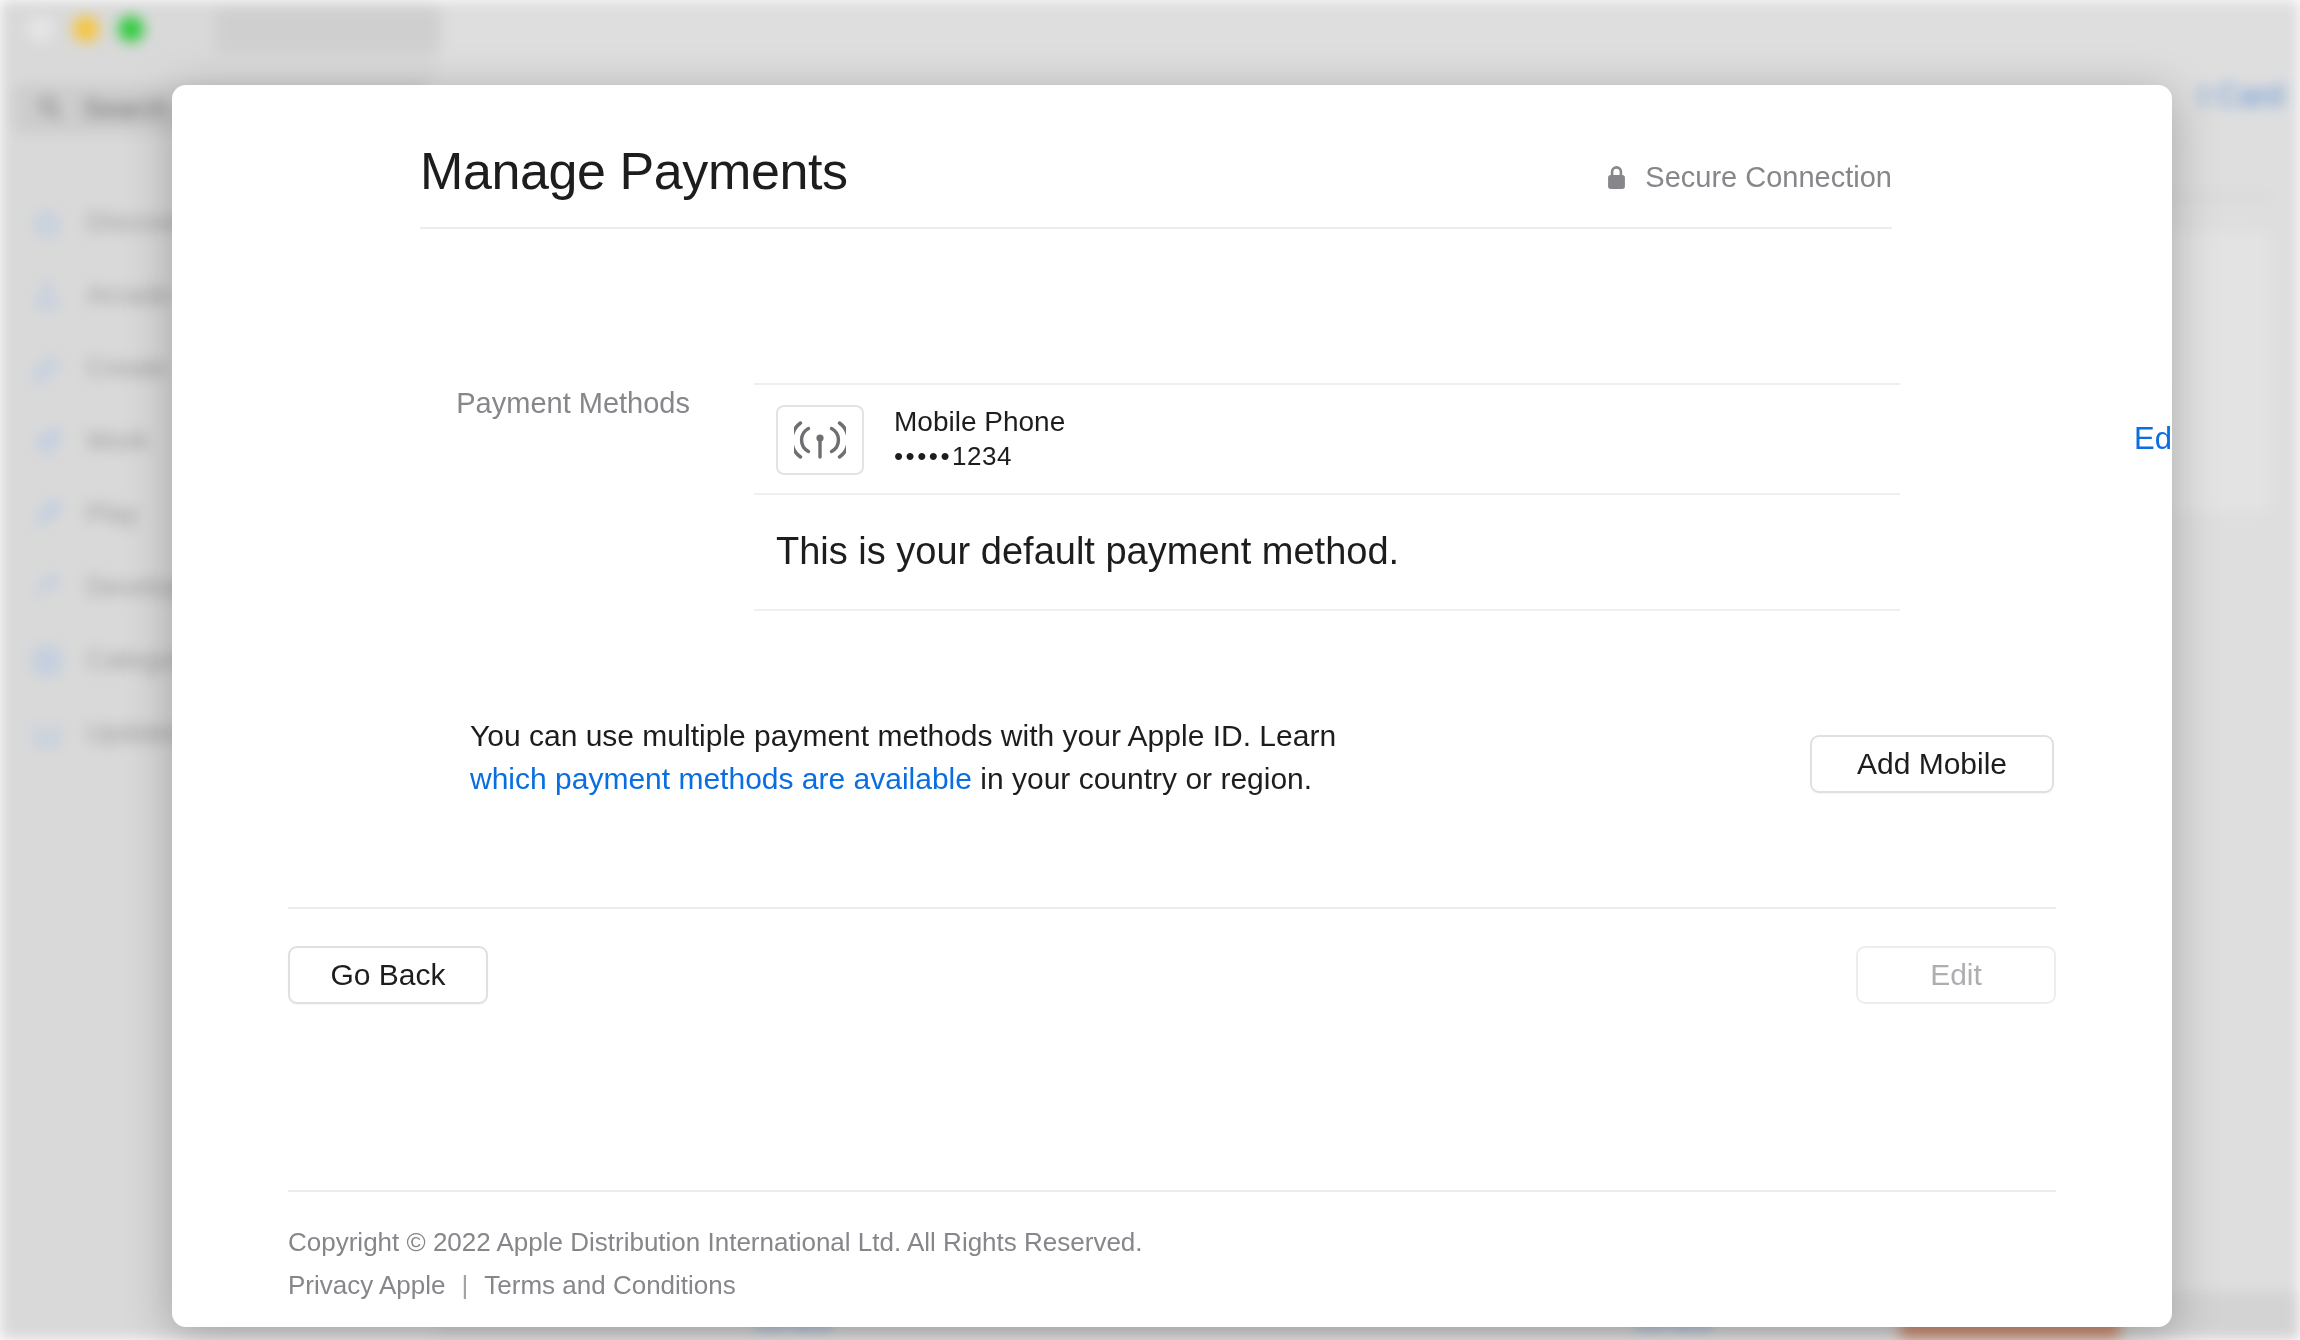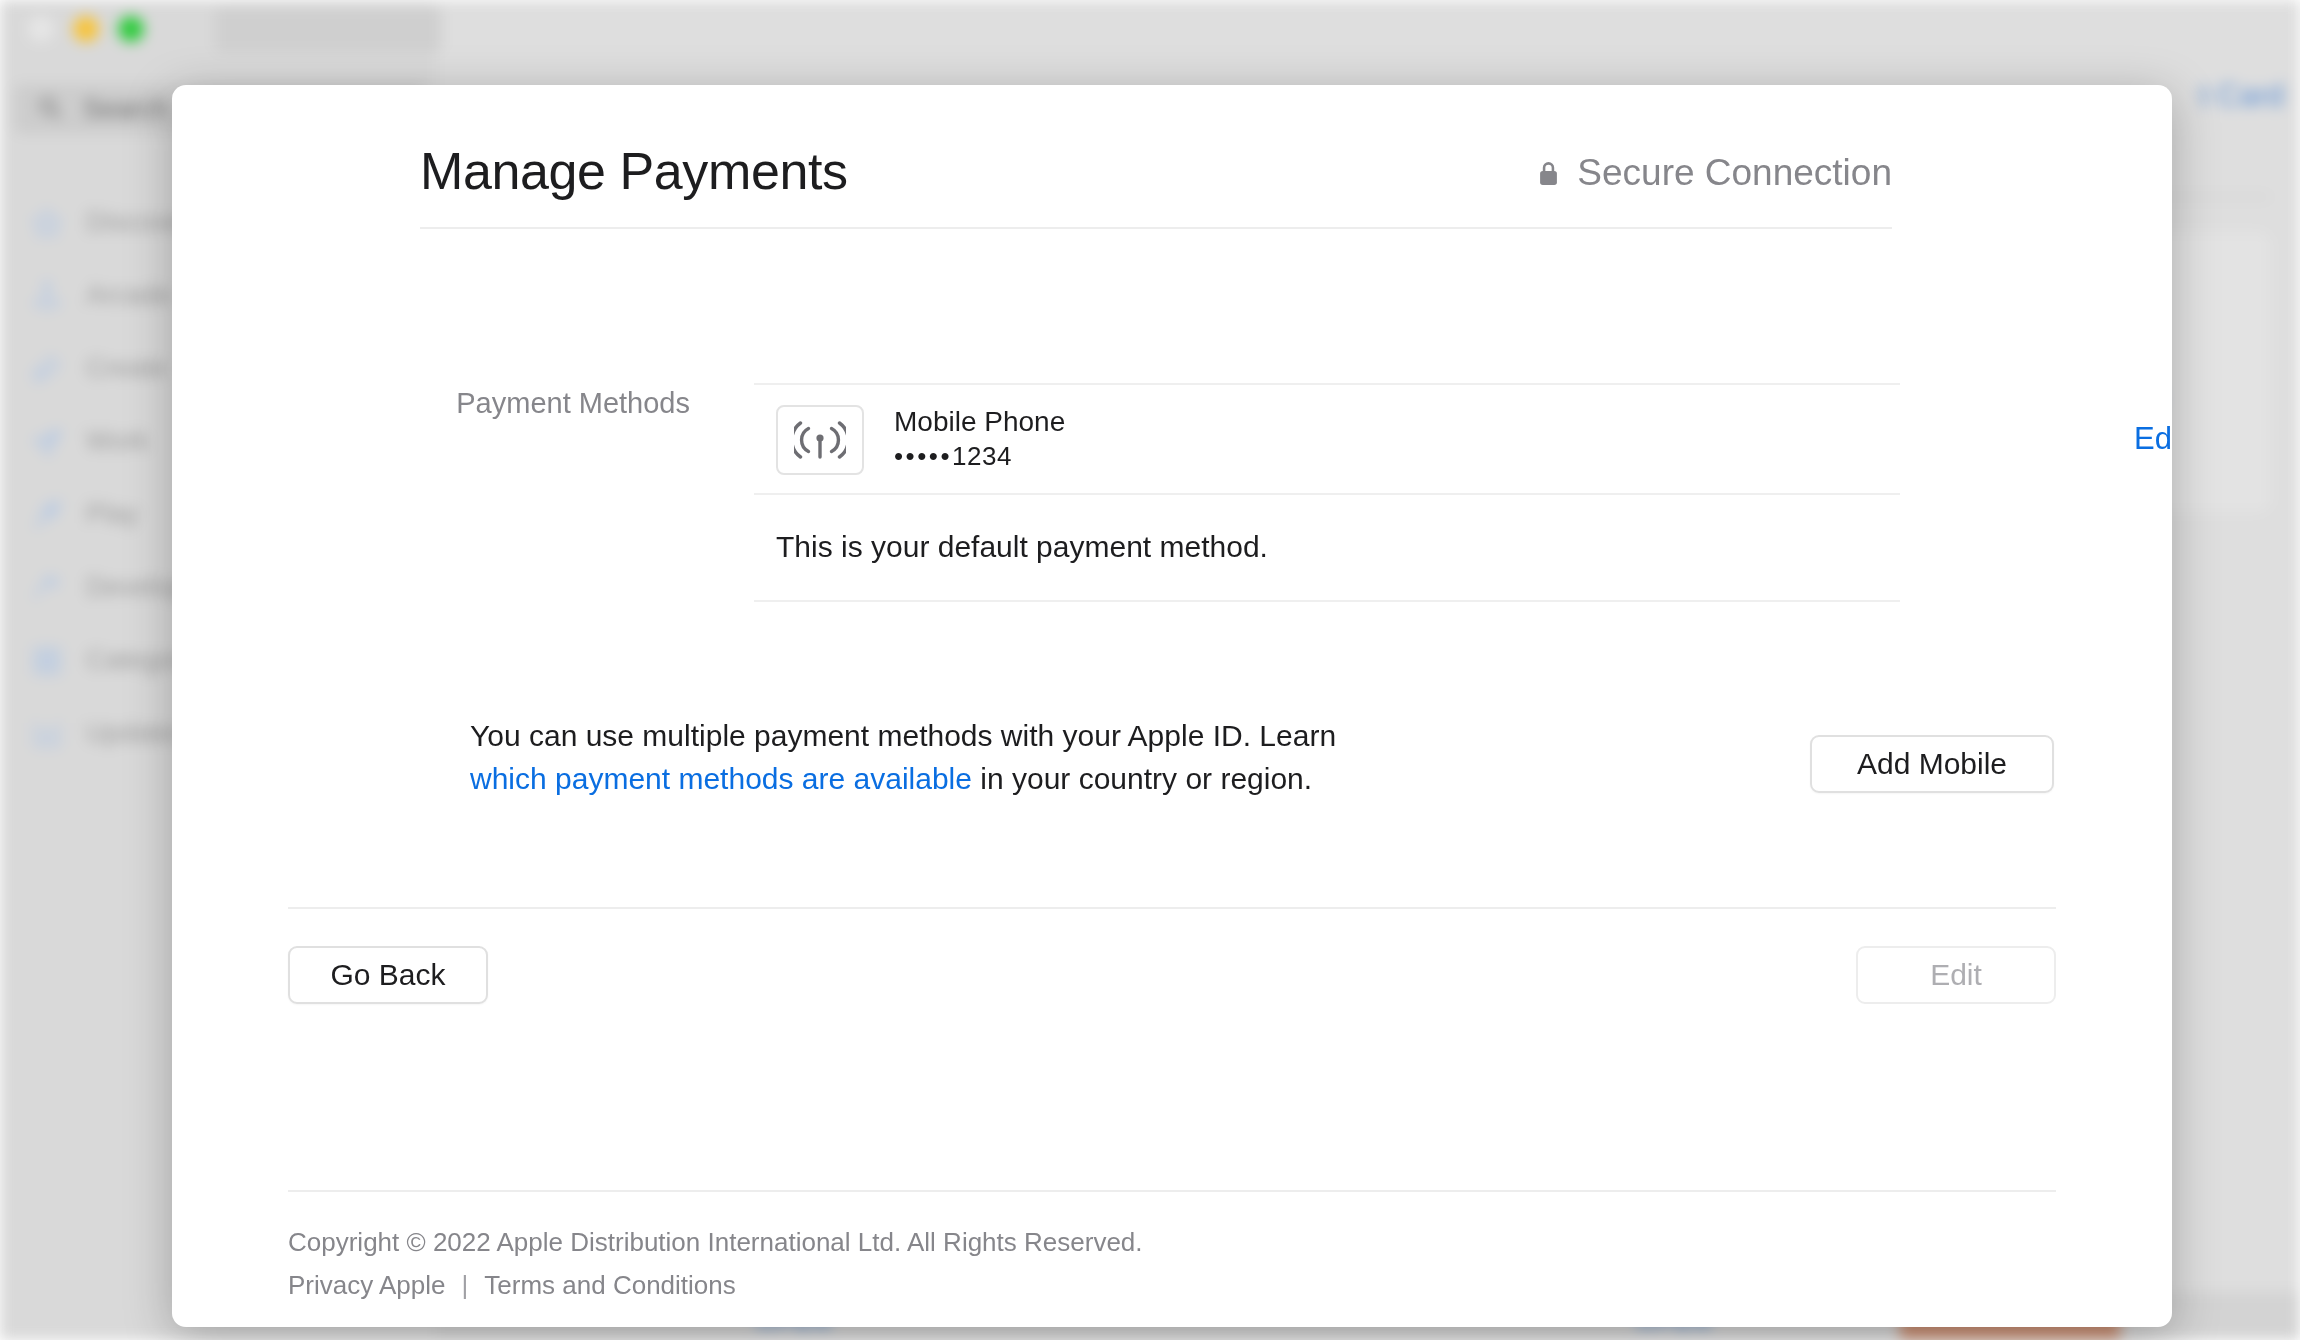--- a/index.html
+++ b/index.html
@@ -180,21 +180,21 @@
     font-weight: 400;
     color: #1d1d1f;
     letter-spacing: -0.4px;
     line-height: 1;
   }
   .secure-connection {
     display: flex;
     align-items: center;
     gap: 18px;
     color: #86868b;
-    font-size: 37px;
+    font-size: 29px;
     padding-bottom: 3px;
     justify-content: space-between;
   }
   .lock-icon svg { width: 21px; height: 27px; display: block; }
 
   
   .field-row {
     position: absolute;
     display: flex;
   }
@@ -261,21 +261,21 @@
     left: 1380px; top: 50%;
     transform: translateY(-50%);
     color: #0a6ee1;
     font-size: 31px;
     cursor: pointer;
     white-space: nowrap;
   }
 
   .pm-default-note {
     padding: 35px 0 36px 22px;
-    font-size: 30px;
+    font-size: 38px;
     color: #1d1d1f;
     border-bottom: 2px solid #efefef;
   }
 
   
   #add-payment-row {
     left: 248px; top: 630px;
     width: 1640px;
   }
   .apm-content {

